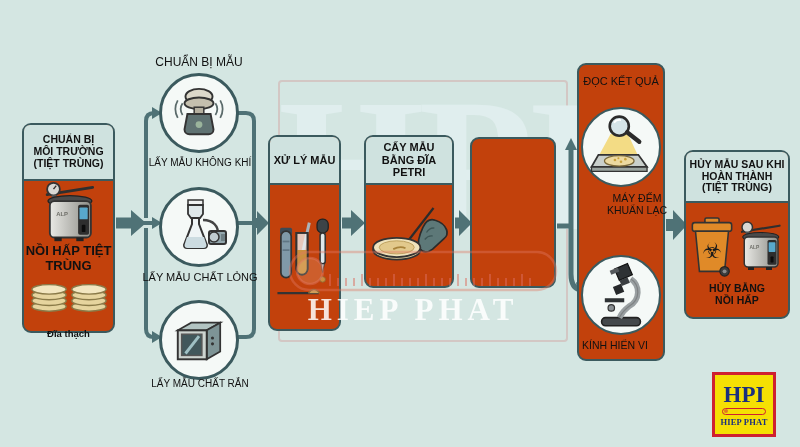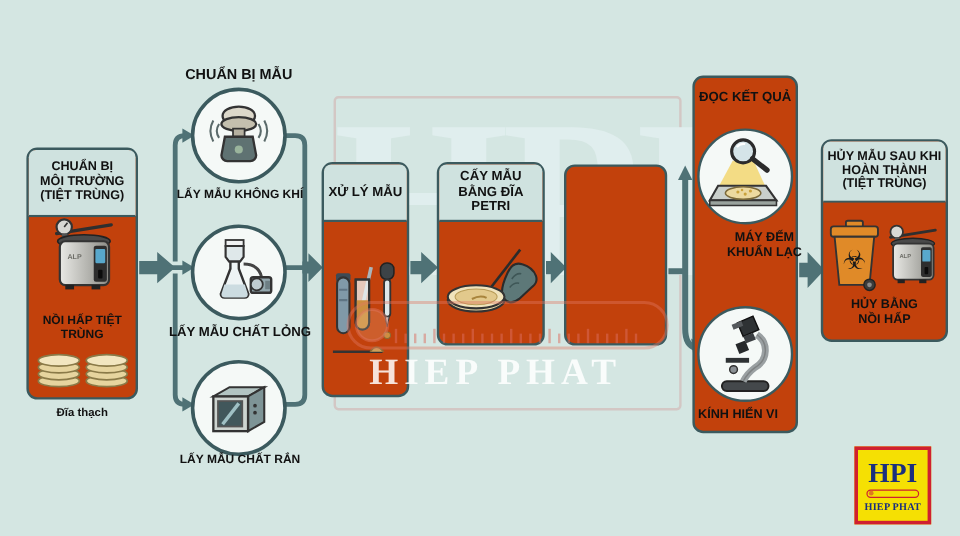--- a/index.html
+++ b/index.html
@@ -27,21 +27,21 @@
     border:2.5px solid #3b5a5e;border-radius:9px;z-index:3;
     display:flex;flex-direction:column;}
   .box-header{background:#cfe2df;border-bottom:2.5px solid #3b5a5e;border-radius:6px 6px 0 0;
     display:flex;flex-direction:column;justify-content:center;align-items:center;
     font-weight:bold;text-align:center;line-height:1.14;flex:none;}
   .box-body{flex:1;display:flex;flex-direction:column;align-items:center;justify-content:center;}
   .cap{font-weight:bold;text-align:center;line-height:1.15;}
   .circle{position:absolute;width:80px;height:80px;border-radius:50%;box-sizing:border-box;
     background:#f5f9f7;border:3px solid #3b5a5e;z-index:3;
     display:flex;align-items:center;justify-content:center;}
-  .lbl{position:absolute;font-weight:bold;text-align:center;z-index:3;line-height:1.15;}
+  .lbl{position:absolute;font-weight:normal;text-align:center;z-index:3;line-height:1.15;}
   
   .logo{position:absolute;left:712px;top:372px;width:64px;height:65px;z-index:5;box-sizing:border-box;
     background:#f5e003;border:3px solid #cf2030;
     display:flex;flex-direction:column;align-items:center;justify-content:center;gap:2px;}
   .logo-abbr{font-family:"Liberation Serif", serif;font-weight:bold;font-size:23px;line-height:1;
     color:#1b2f7e;}
   .logo-bar{width:44px;height:7px;box-sizing:border-box;background:#f5e003;border:1.5px solid #cf2030;
     border-radius:4px;position:relative;}
   .logo-bar .tip{position:absolute;left:1px;top:0.5px;width:4px;height:4px;border-radius:50%;background:#e07a20;}
   .logo-name{font-family:"Liberation Serif", serif;font-weight:bold;font-size:8.5px;color:#1b2f7e;letter-spacing:0.2px;}
@@ -109,21 +109,21 @@
         </linearGradient>
           </defs>
         <rect x="11" y="22" width="45" height="40" rx="5" fill="url(#ag1)" stroke="#333" stroke-width="2"></rect>
         <rect x="42" y="26" width="12" height="33" rx="2" fill="#2e2e2e"></rect>
         <rect x="43.5" y="29" width="9" height="13" rx="1" fill="#58a8cc"></rect>
         <rect x="46" y="48" width="4" height="8" rx="1" fill="#0c0c0c"></rect>
         <text x="18" y="38" font-size="6.5" font-weight="bold" fill="#6e6e68">ALP</text>
         <rect x="16" y="62" width="8" height="4" fill="#222"></rect>
         <rect x="40" y="62" width="8" height="4" fill="#222"></rect>
       </svg>
-      <div class="cap" style="font-size:10px;margin-top:19px">NỒI HẤP TIỆT TRÙNG</div>
+      <div class="cap" style="font-size:13px;margin-top:1px">NỒI HẤP TIỆT TRÙNG</div>
       <svg width="82" height="38" viewBox="0 0 84 40" style="margin-top:3px">
         <g stroke="#8a7a48" stroke-width="1.5">
           <ellipse cx="21" cy="31" rx="18" ry="5" fill="#e6d49e"></ellipse>
           <ellipse cx="21" cy="25" rx="18" ry="5" fill="#e6d49e"></ellipse>
           <ellipse cx="21" cy="19" rx="18" ry="5" fill="#e6d49e"></ellipse>
           <ellipse cx="21" cy="13" rx="18" ry="5" fill="#f2e6c0"></ellipse>
           <ellipse cx="63" cy="31" rx="18" ry="5" fill="#e6d49e"></ellipse>
           <ellipse cx="63" cy="25" rx="18" ry="5" fill="#e6d49e"></ellipse>
           <ellipse cx="63" cy="19" rx="18" ry="5" fill="#e6d49e"></ellipse>
           <ellipse cx="63" cy="13" rx="18" ry="5" fill="#f2e6c0"></ellipse>
@@ -252,21 +252,21 @@
         <polygon points="22,12 32,8 34,13 24,17" fill="#55595c"></polygon>
         <polygon points="34,24 44,20 47,27 37,31" fill="#3a3e41"></polygon>
         <rect x="16" y="46" width="24" height="5" fill="#2e3234"></rect>
         <polygon points="26,32 36,28 40,38 30,42" fill="#26292b"></polygon>
         <circle cx="24" cy="58" r="4" fill="#8a9094" stroke="#333" stroke-width="1.5"></circle>
       </svg>
     </div>
     <div class="lbl" style="left:0;top:274px;width:72px;font-size:10.5px;position:absolute">KÍNH HIỂN VI</div>
   </div>
 
-  <div class="box" style="left:684px;top:116px;width:106px;height:169px">
+  <div class="box" style="left:684px;top:150px;width:106px;height:169px">
     <div class="box-header" style="height:49px;font-size:10.5px">
       <span>HỦY MẪU SAU KHI</span>
       <span>HOÀN THÀNH</span>
       <span>(TIỆT TRÙNG)</span>
     </div>
     <div class="box-body">
       <div style="display:flex;align-items:flex-end;gap:2px">
         <svg width="44" height="62" viewBox="0 0 56 78">
           <rect x="19" y="2" width="18" height="7" rx="2" fill="#e08a28" stroke="#333" stroke-width="2"></rect>
           <rect x="3" y="8" width="50" height="11" rx="3" fill="#e08a28" stroke="#333" stroke-width="2"></rect>

